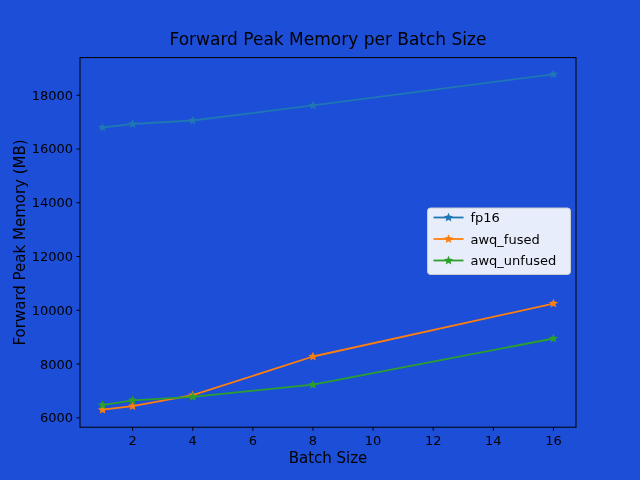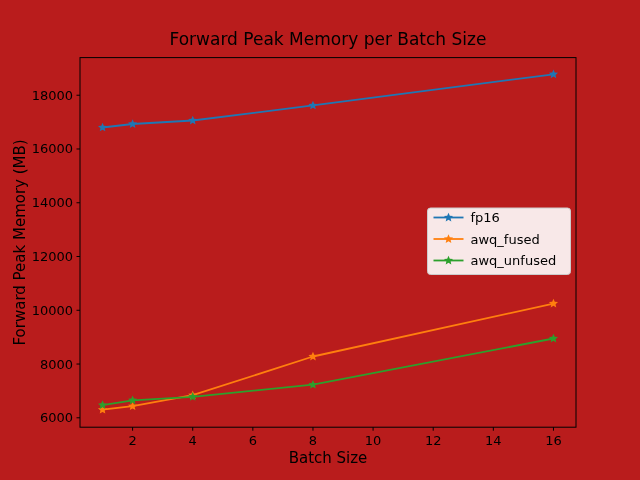--- a/index.html
+++ b/index.html
@@ -1,19 +1,19 @@
 <!DOCTYPE html>
 <html><head>
 <meta charset="utf-8">
 <style>
   html,body{margin:0;padding:0;background:#888;}
   #figure{
     position:relative;
     width:640px;height:480px;
-    background:#b91c1c;
+    background:#1d4ed8;
     font-family:"DejaVu Sans", sans-serif;
     overflow:hidden;
   }
   svg text{ fill:#000000; }
 </style>
 </head>
 <body>
 
 <div id="figure">
   <svg id="plot" width="640" height="480" viewBox="0 0 640 480">

